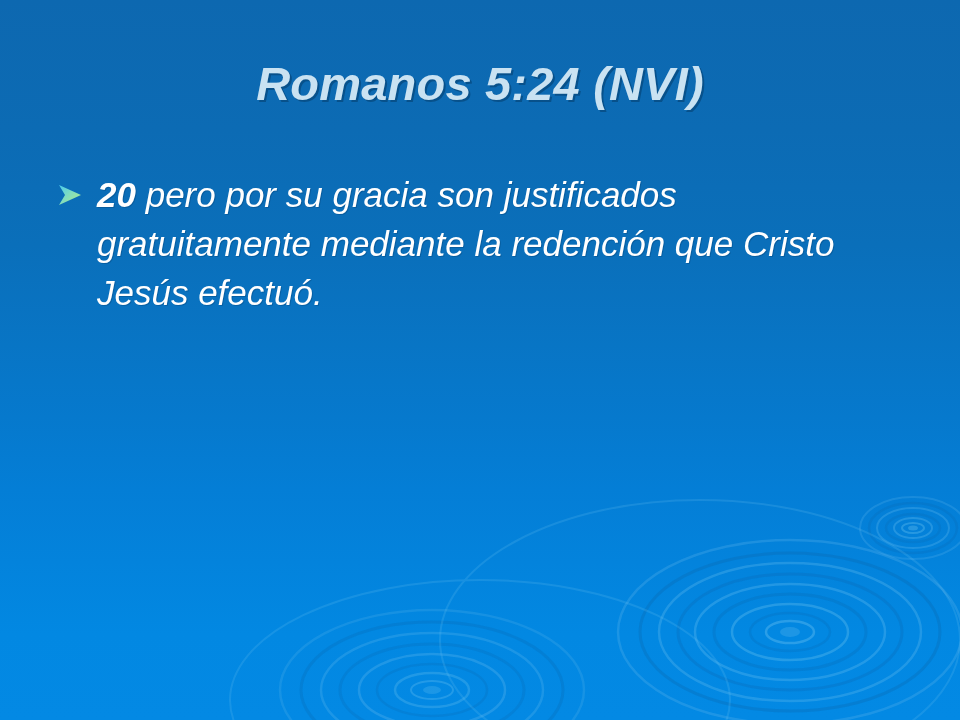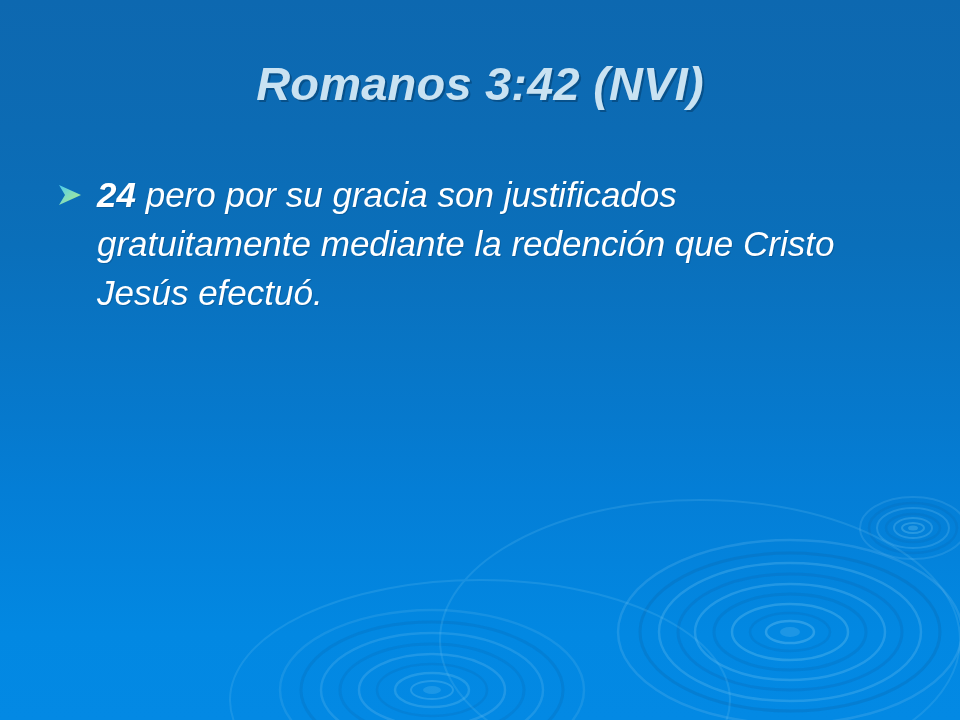--- a/index.html
+++ b/index.html
@@ -159,36 +159,36 @@
         <g opacity="0.20">
           <ellipse cx="700" cy="640" rx="260" ry="140" fill="none" stroke="#6cc3f1" stroke-width="2"></ellipse>
           <ellipse cx="480" cy="700" rx="250" ry="120" fill="none" stroke="#6cc3f1" stroke-width="2"></ellipse>
         </g>
 
       </g>
     </svg>
   </div>
 
   <div class="title-block">
-    <h1 class="slide-title">Romanos 3:42 (NVI)</h1>
+    <h1 class="slide-title">Romanos 5:24 (NVI)</h1>
   </div>
 
   <div class="body-block">
     <div class="bullet-row">
       <span class="bullet-marker">
         <svg viewBox="0 0 28 46" xmlns="http://www.w3.org/2000/svg" aria-hidden="true">
           <defs>
             <linearGradient id="arrowGrad" x1="0%" y1="0%" x2="100%" y2="100%">
               <stop offset="0%" stop-color="#49cbef"></stop>
               <stop offset="45%" stop-color="#7fdcc0"></stop>
               <stop offset="100%" stop-color="#b6ec85"></stop>
             </linearGradient>
           </defs>
           <path d="M3 13 L25 23 L3 33 L9 23 Z" fill="url(#arrowGrad)"></path>
         </svg>
       </span>
       <span class="bullet-text">
-        <span class="verse-num">24</span><span class="verse-text"> pero por su gracia son justificados gratuitamente mediante la redención que Cristo Jesús efectuó.</span>
+        <span class="verse-num">20</span><span class="verse-text"> pero por su gracia son justificados gratuitamente mediante la redención que Cristo Jesús efectuó.</span>
       </span>
     </div>
   </div>
 
 </div>
 
 </body></html>

